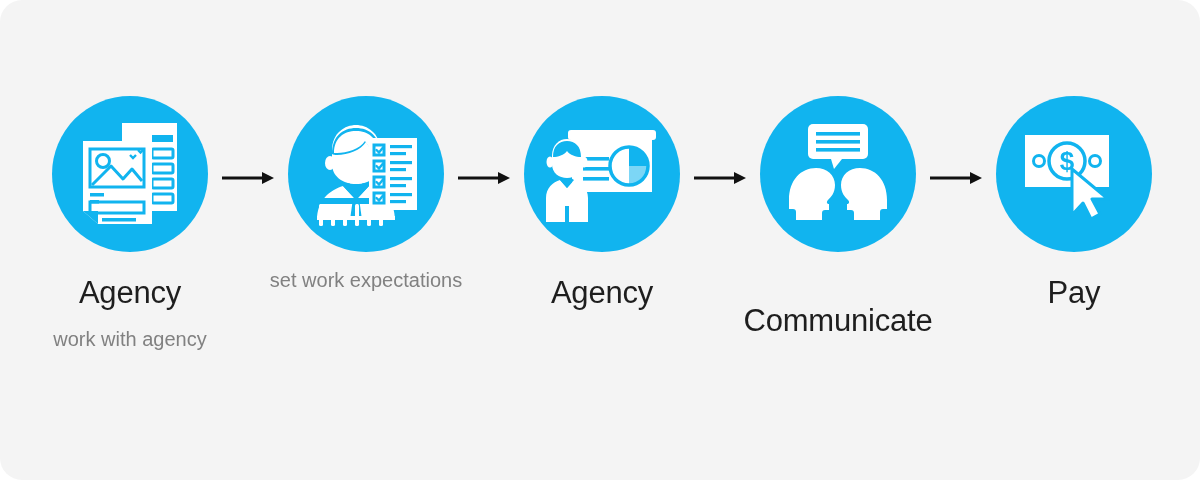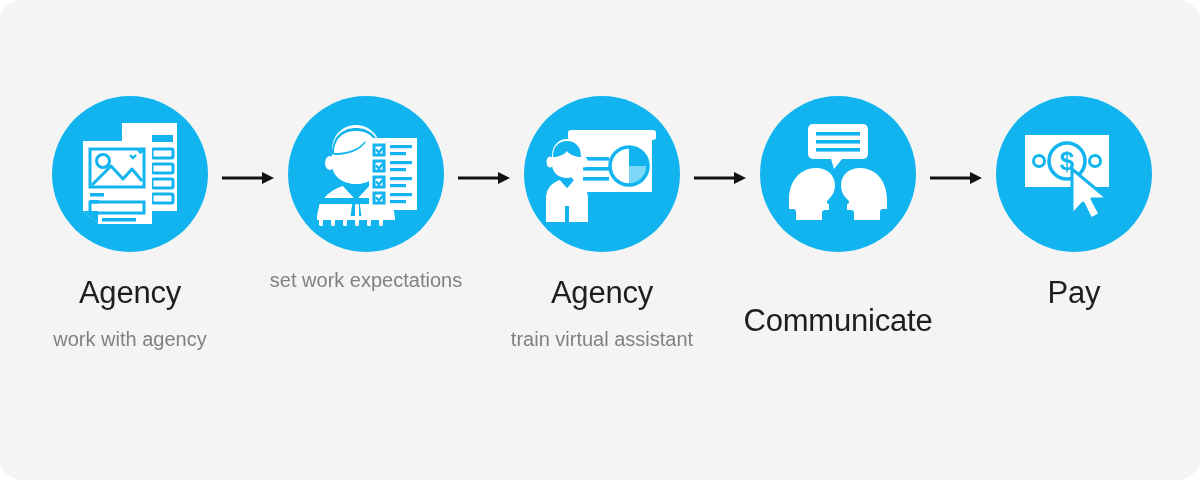--- a/index.html
+++ b/index.html
@@ -216,21 +216,20 @@
             <ellipse cx="4" cy="36" rx="3.5" ry="5.5" fill="#ffffff"></ellipse>
             <ellipse cx="38" cy="36" rx="3.5" ry="5.5" fill="#ffffff"></ellipse>
 
             <path d="M0 96 L0 72 C0 62 7 56 14 54 L21 62 L28 54 C35 56 42 62 42 72 L42 96 Z" fill="#ffffff"></path>
             <path d="M14 54 L21 62 L28 54 L25 52 L21 56 L17 52 Z" fill="#11b4ef"></path>
             <rect x="19" y="80" width="4" height="16" fill="#11b4ef"></rect>
           </svg>
         </span>
       </div>
       <div class="step-title">Agency</div>
-      <div class="step-caption">train virtual assistant</div>
     </div>
 
     <div class="step" style="left:838px;gap:28px;">
       <div class="step-icon-circle">
         <span>
           <svg width="106" height="100" viewBox="0 0 106 100" fill="none">
 
             <rect x="23" y="0" width="60" height="35" rx="5" fill="#ffffff"></rect>
             <path d="M46 35 L57 35 L49 45 Z" fill="#ffffff"></path>
             <g fill="#11b4ef">

